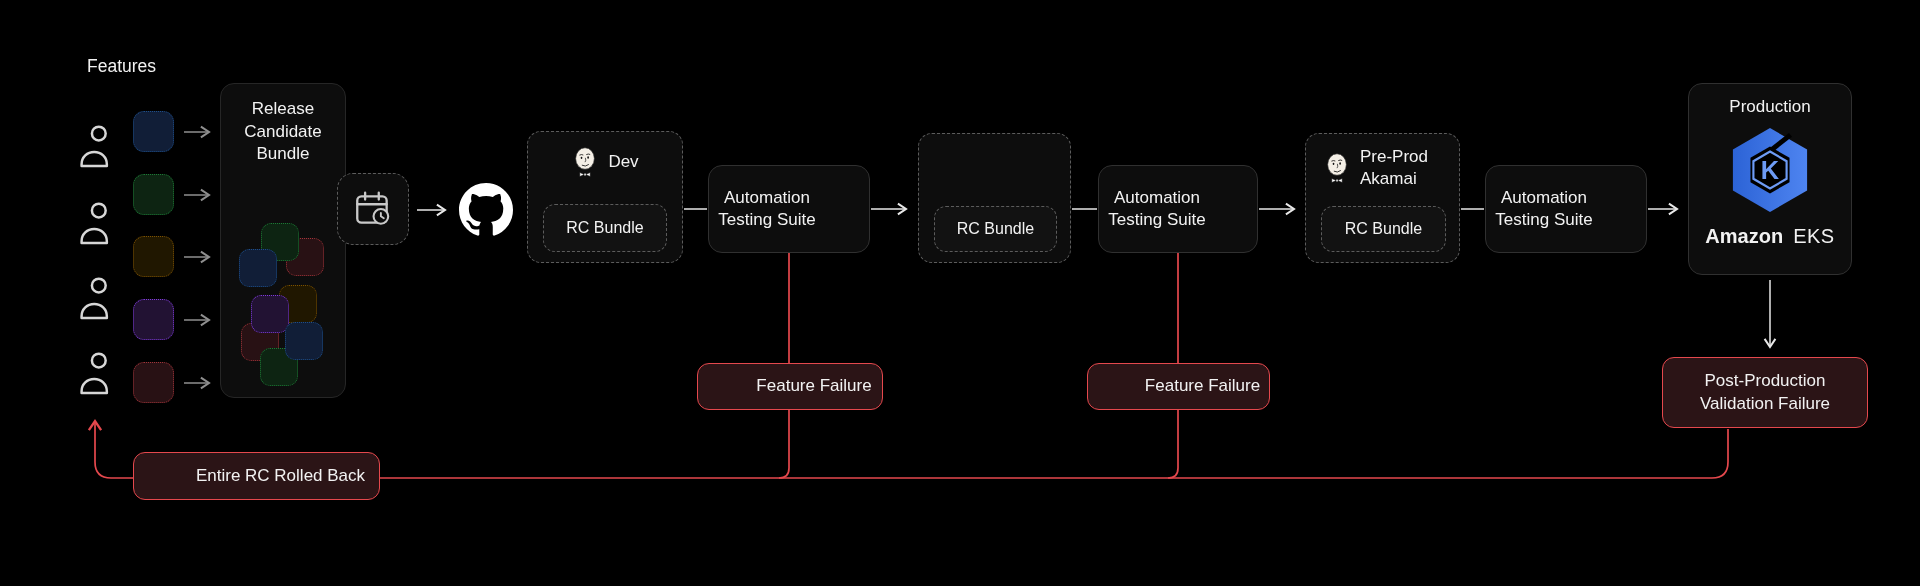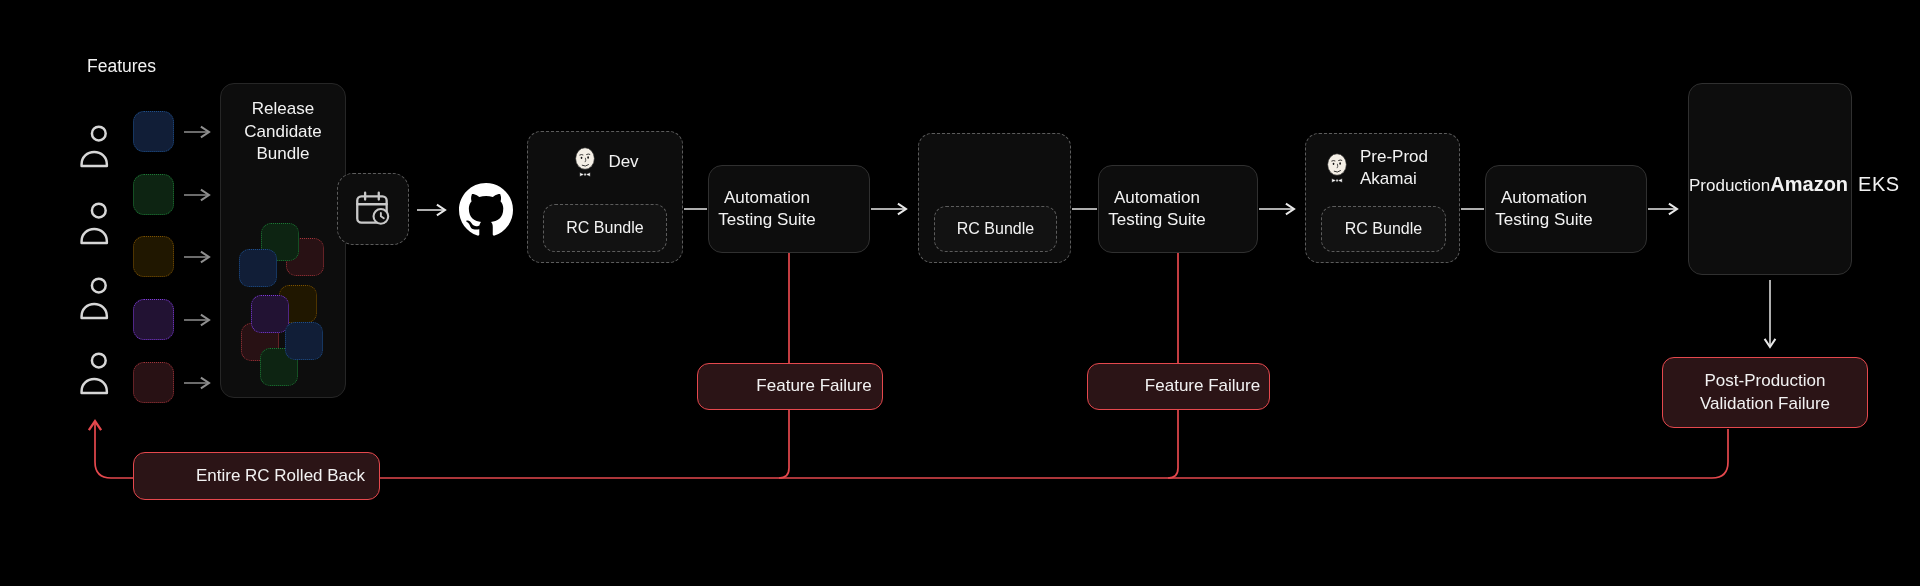--- a/index.html
+++ b/index.html
@@ -17,21 +17,21 @@
   .rc-inner{position:absolute;border:1.5px dashed var(--dash-border,#5c5c5c);border-radius:12px;background:#121212;
     display:flex;align-items:center;justify-content:center;font-size:16px;box-sizing:border-box;}
   .env-header{position:absolute;left:0;right:0;top:14px;display:flex;align-items:center;justify-content:center;gap:9px;}
   .env-label{font-size:17px;}
   .red-box{border:1.7px solid var(--red,#e5484d);border-radius:12px;background:var(--red-fill,#2b1416);
     display:flex;align-items:center;justify-content:center;text-align:center;font-size:17px;line-height:1.35;z-index:3;box-sizing:border-box;padding-left:48px;}
   .feature-sq{position:absolute;width:41px;height:41px;border-radius:11px;border:1.5px dotted;box-sizing:border-box;z-index:2;}
   .cluster-sq{position:absolute;width:38px;height:38px;border-radius:10px;border:1.5px dotted;box-sizing:border-box;}
   .bundle-title{margin:14px auto 0;width:104px;text-align:center;font-size:17px;line-height:1.33;}
   .features-title{font-size:17.5px;}
-  .prod-box{display:flex;flex-direction:row;}
+  .prod-box{display:flex;flex-direction:column;}
   .prod-title{margin-top:13px;font-size:17px;}
   .brand{margin-top:10px;font-size:20px;display:flex;align-items:baseline;}
   .brand-bold{font-weight:700;}
   .brand-light{font-weight:300;letter-spacing:.5px;margin-left:10px;}
   .icon{display:block;}
 </style>
 </head>
 <body>
 
 <svg style="position:absolute;width:0;height:0" aria-hidden="true">

